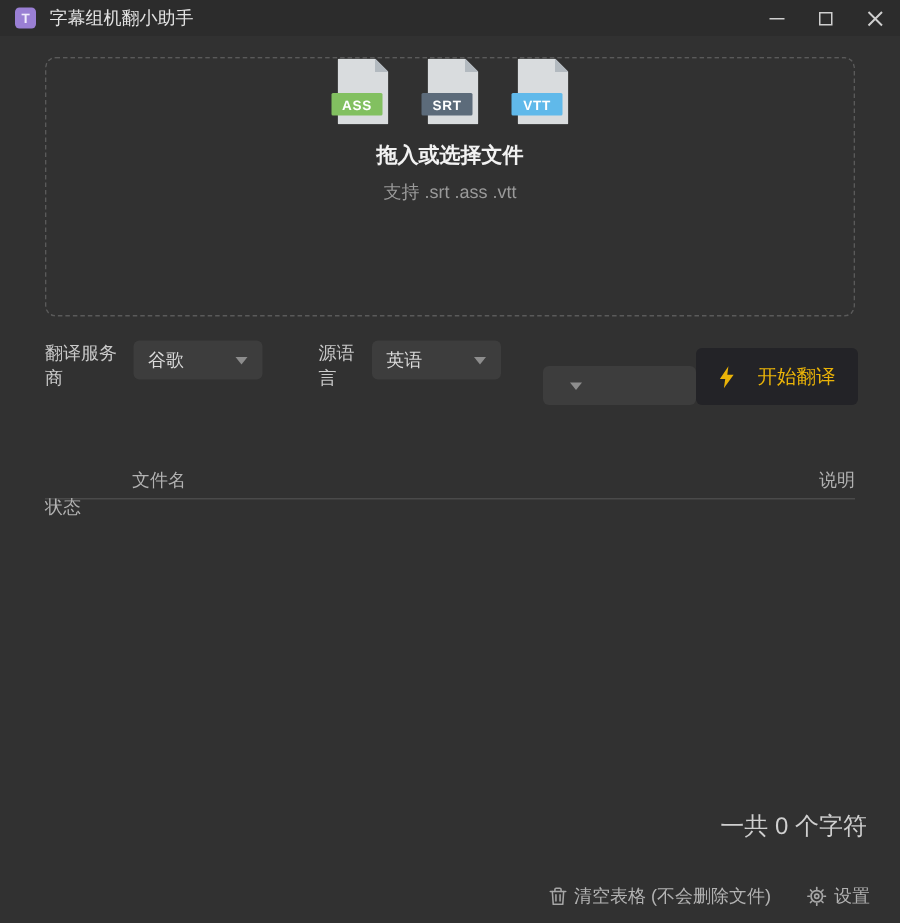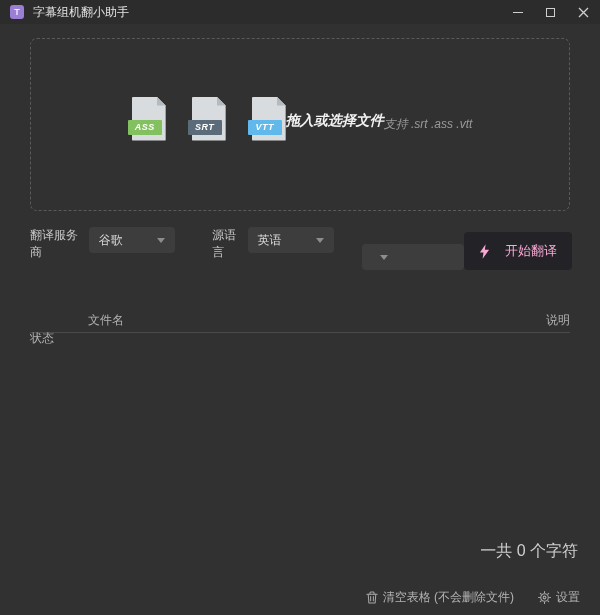--- a/index.html
+++ b/index.html
@@ -30,21 +30,21 @@
     width:33px; height:100%; display:flex; align-items:center; justify-content:center;
     color:#cfcfcf; cursor:default;
   }
   .min-glyph { width:10px; height:0; border-top:1px solid #cfcfcf; display:block; }
   .max-glyph { width:9px; height:9px; border:1px solid #cfcfcf; display:block; }
 
   
   .dropzone {
     position:absolute; top:38px; left:30px; right:30px; height:173px;
     border:1px dashed #5a5a5a; border-radius:7px;
-    display:flex; flex-direction:row; align-items:center; justify-content:center;font-style:italic;
+    display:flex; flex-direction:column; align-items:center; justify-content:flex-start;
   }
   .file-icons { display:flex; gap:22px; margin-bottom:12px; }
   .file-icon { position:relative; width:34px; height:44px; margin-left:4px; }
   .file-page {
     position:absolute; inset:0;
     background:#d9dcde; border-radius:1px;
     clip-path:polygon(0 0, 25px 0, 100% 9px, 100% 100%, 0 100%);
   }
   .file-fold {
     position:absolute; top:0; right:0; width:9px; height:9px;
@@ -170,21 +170,21 @@
     <div class="select sel-source">
       <span>英语</span>
       <span class="arrow-down"></span>
     </div>
   </div>
   <div class="ctl-group g3">
     <div class="select sel-target">
       <span class="arrow-down"></span>
     </div>
   </div>
-  <div class="start-btn" style="color: #f9a8d4;">
+  <div class="start-btn" style="color: #eab308;">
     <span class="bolt-icon">
       <svg width="11" height="15" viewBox="0 0 12 16">
         <path d="M7.2 0 L1 9.2 H4.9 L3.9 16 L11 6.1 H6.4 Z" fill="currentColor"></path>
       </svg>
     </span>
     <span>开始翻译</span>
   </div>
 </div>
 
 <div class="table-head">

